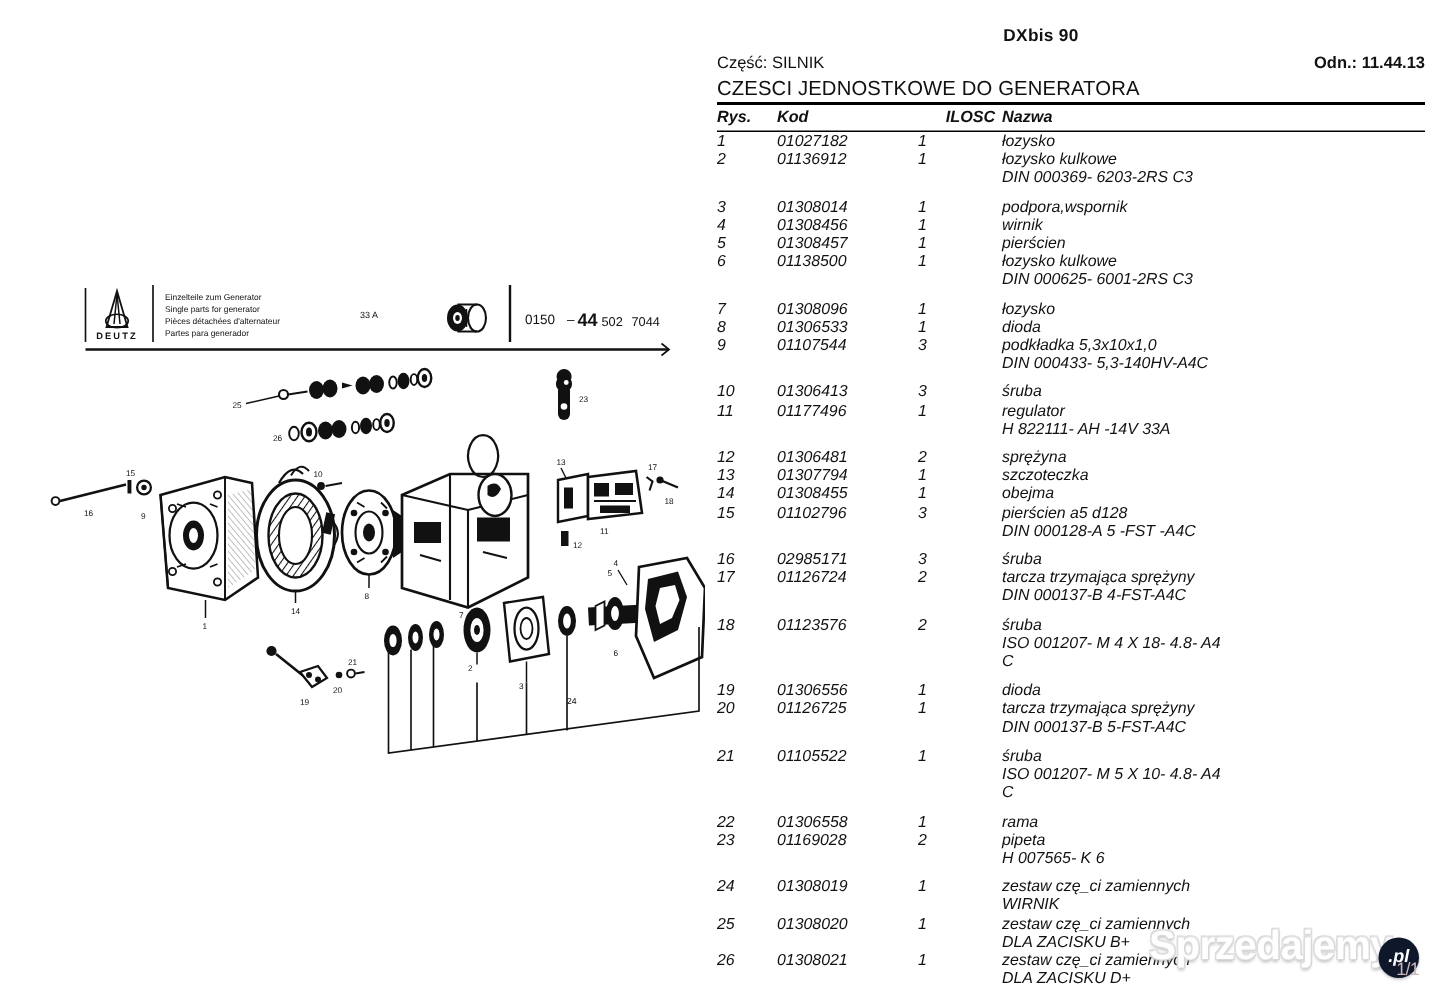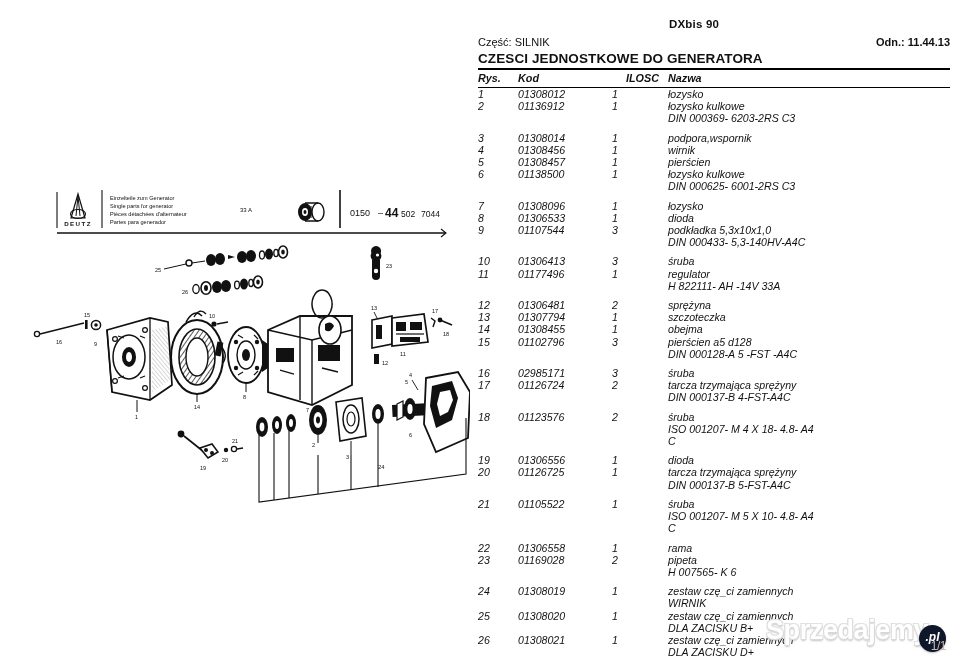--- a/index.html
+++ b/index.html
@@ -48,21 +48,21 @@
     justify-content: space-between;
     align-items: baseline;
     font-size: 11px;
     margin-bottom: 3px;
   }
   .header-row .part-of { font-weight: normal; }
   .header-row .ref { font-weight: bold; }
 
   .doc-title {
     font-size: 13.5px;
-    font-weight: bold;
+    font-weight: normal;
     letter-spacing: .1px;
     margin: 2px 0 2px 0;
   }
 
   .rule-thick {
     border-top: 2.4px solid #000;
     margin: 1px 0 0 0;
   }
   .rule-thin {
     border-top: 1.6px solid #000;
@@ -437,38 +437,38 @@
       <colgroup>
         <col class="col-rys">
           <col class="col-kod">
           <col class="col-ilosc">
           <col class="col-nazwa">
       </colgroup>
       <thead>
         <tr>
           <th>Rys.</th>
           <th>Kod</th>
-          <th style="padding-left:14px;">ILOSC</th>
+          <th style="padding-left:14px;text-align:center;">ILOSC</th>
           <th>Nazwa</th>
         </tr>
       </thead>
     </table>
     <div class="rule-thin"></div>
 
     <table class="parts" id="parts-body-table">
       <colgroup>
         <col class="col-rys">
           <col class="col-kod">
           <col class="col-ilosc">
           <col class="col-nazwa">
       </colgroup>
       <tbody id="parts-body">
           <tr>
             <td class="c-rys">1</td>
-            <td class="c-kod">01308012</td>
+            <td class="c-kod">01027182</td>
             <td class="c-ilosc">1</td>
             <td class="c-nazwa">
               <span class="sub-line">łozysko</span>
             </td>
           </tr>
           <tr>
             <td class="c-rys">2</td>
             <td class="c-kod">01136912</td>
             <td class="c-ilosc">1</td>
             <td class="c-nazwa">

